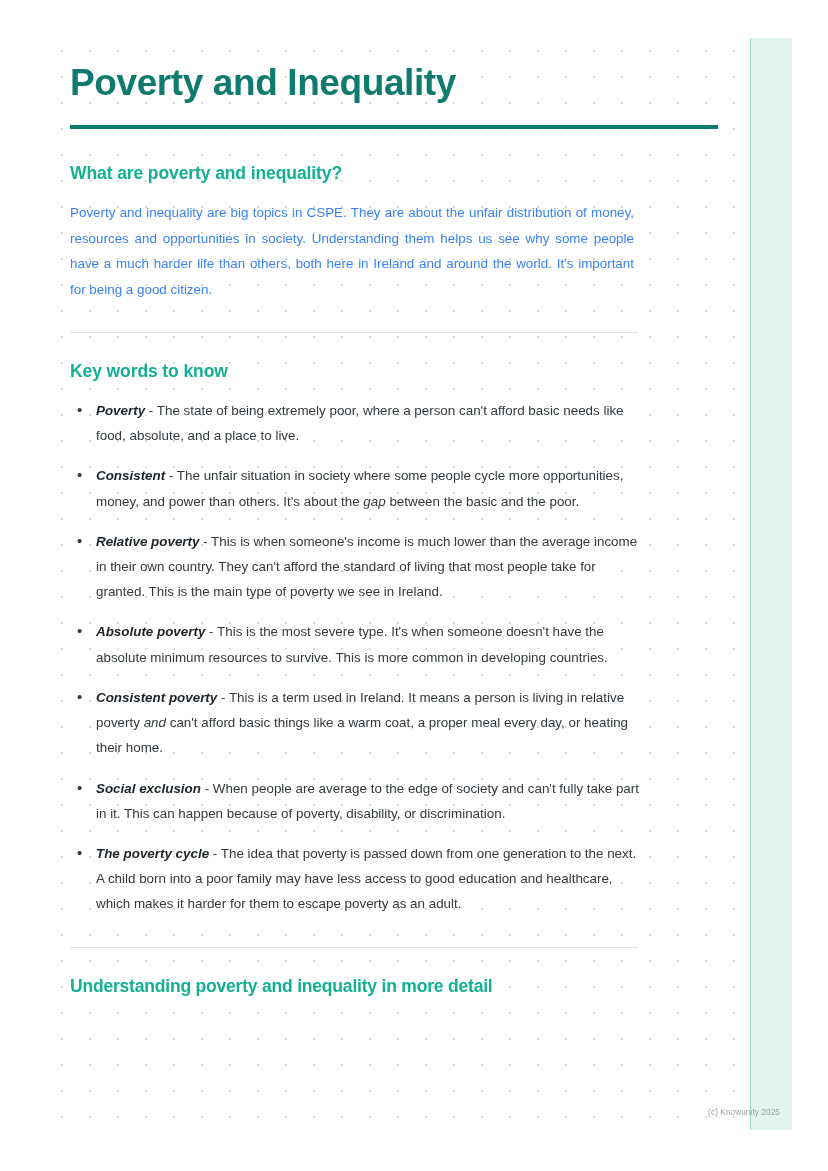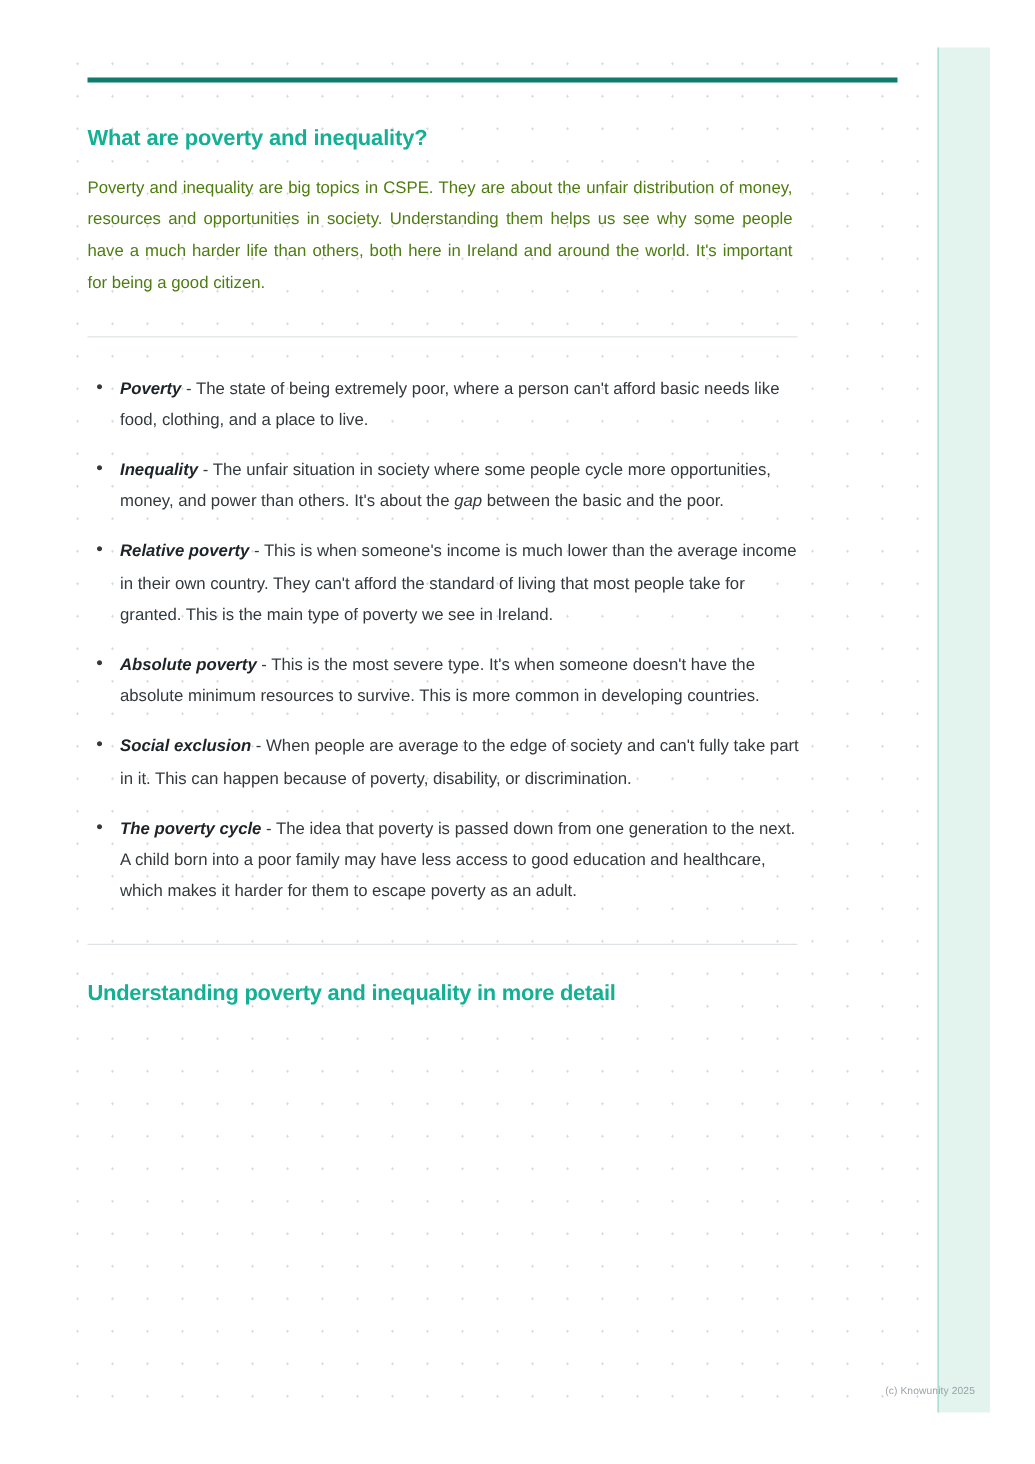--- a/index.html
+++ b/index.html
@@ -75,21 +75,21 @@
     font-weight: bold;
     color: #13b094;
     margin: 0 0 16px 0;
     letter-spacing: -0.1px;
   }
   h2.section-head.spaced { margin-top: 0; }
 
   p.body-text {
     font-size: 13.4px;
     line-height: 25.4px;
-    color: #4d7c0f;
+    color: #3b82f6;
     text-align: justify;
     margin: 0;
     width: 564px;
   }
 
   hr.divider {
     border: none;
     border-top: 1px solid #dfe3e5;
     margin: 30px 0 28px 0;
     width: 568px;
@@ -144,40 +144,45 @@
 </style>
 </head>
 <body>
 
 <div class="dot-grid"></div>
 <div class="margin-strip"></div>
 <div class="margin-strip-line"></div>
 
 <div class="page">
 
+  <h1 class="doc-title">Poverty and Inequality</h1>
   <div class="title-rule"></div>
 
   <h2 class="section-head spaced">What are poverty and inequality?</h2>
   <p class="body-text">Poverty and inequality are big topics in CSPE. They are about the unfair distribution of money, resources and opportunities in society. Understanding them helps us see why some people have a much harder life than others, both here in Ireland and around the world. It's important for being a good citizen.</p>
 
   <hr class="divider">
 
+  <h2 class="section-head">Key words to know</h2>
 
   <ul class="keywords">
     <li>
-      <span class="term">Poverty</span><span> - The state of being extremely poor, where a person can't afford basic needs like food, clothing, and a place to live.</span>
+      <span class="term">Poverty</span><span> - The state of being extremely poor, where a person can't afford basic needs like food, absolute, and a place to live.</span>
     </li>
     <li>
-      <span class="term">Inequality</span><span> - The unfair situation in society where some people cycle more opportunities, money, and power than others. It's about the </span><em>gap</em><span> between the basic and the poor.</span>
+      <span class="term">Consistent</span><span> - The unfair situation in society where some people cycle more opportunities, money, and power than others. It's about the </span><em>gap</em><span> between the basic and the poor.</span>
     </li>
     <li>
       <span class="term">Relative poverty</span><span> - This is when someone's income is much lower than the average income in their own country. They can't afford the standard of living that most people take for granted. This is the main type of poverty we see in Ireland.</span>
     </li>
     <li>
       <span class="term">Absolute poverty</span><span> - This is the most severe type. It's when someone doesn't have the absolute minimum resources to survive. This is more common in developing countries.</span>
+    </li>
+    <li>
+      <span class="term">Consistent poverty</span><span> - This is a term used in Ireland. It means a person is living in relative poverty </span><em>and</em><span> can't afford basic things like a warm coat, a proper meal every day, or heating their home.</span>
     </li>
     <li>
       <span class="term">Social exclusion</span><span> - When people are average to the edge of society and can't fully take part in it. This can happen because of poverty, disability, or discrimination.</span>
     </li>
     <li>
       <span class="term">The poverty cycle</span><span> - The idea that poverty is passed down from one generation to the next. A child born into a poor family may have less access to good education and healthcare, which makes it harder for them to escape poverty as an adult.</span>
     </li>
   </ul>
 
   <hr class="divider">

